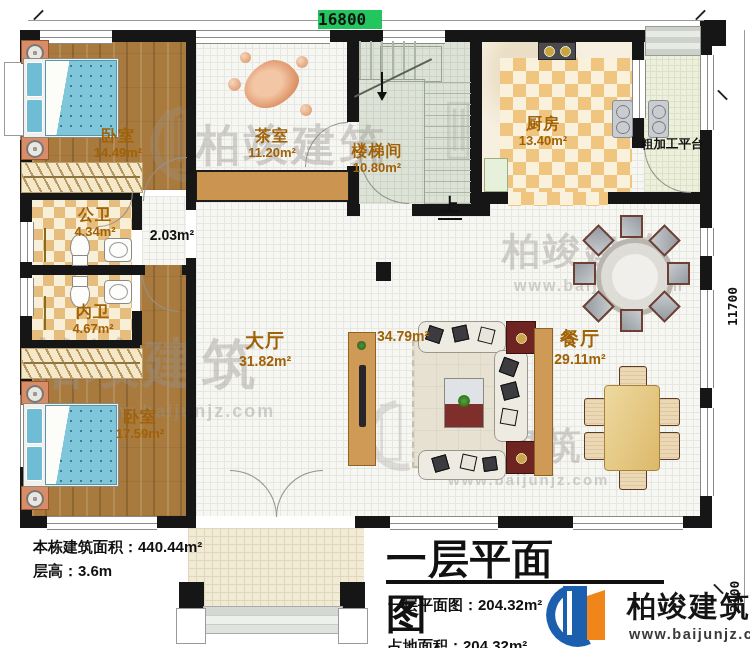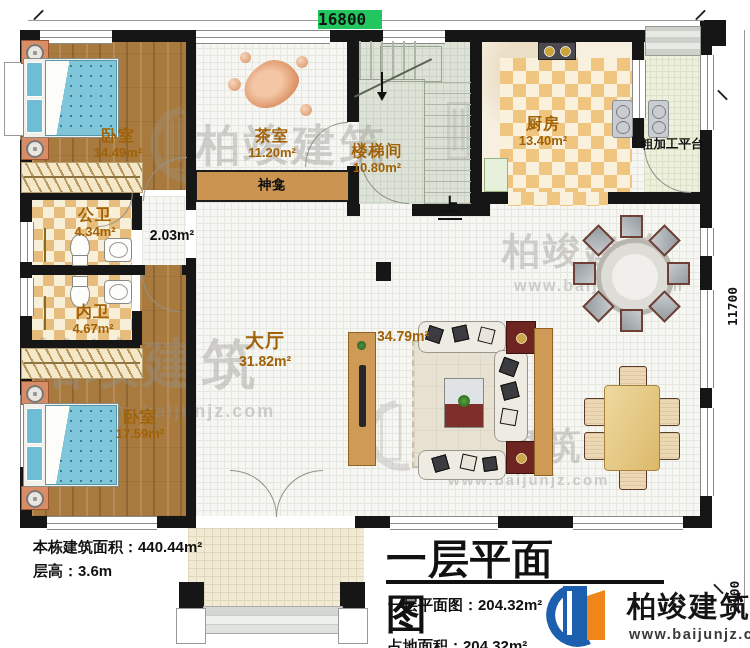--- a/index.html
+++ b/index.html
@@ -305,36 +305,39 @@
     </div>
   <div class="rlabel" style="left:327px;top:141px;width:100px;">
       <span class="nm">楼梯间</span>
       <span class="ar">10.80m²</span>
     </div>
   <div class="rlabel" style="left:493px;top:114px;width:100px;">
       <span class="nm">厨房</span>
       <span class="ar">13.40m²</span>
     </div>
   <div class="smalltxt abs" style="left:641px;top:136px;width:72px;">粗加工平台</div>
-  <div class="smalltxt abs" style="left:196px;top:176px;width:151px;text-align:center;font-size:13.5px;">神龛</div>
   <div class="smalltxt abs" style="left:132px;top:227px;width:80px;text-align:center;font-size:14px;">2.03m²</div>
   <div class="rlabel" style="left:45px;top:205px;width:100px;">
       <span class="nm">公卫</span>
       <span class="ar">4.34m²</span>
     </div>
   <div class="rlabel" style="left:43px;top:302px;width:100px;">
       <span class="nm">内卫</span>
       <span class="ar">4.67m²</span>
     </div>
   <div class="rlabel big" style="left:215px;top:330px;width:100px;">
       <span class="nm">大厅</span>
       <span class="ar">31.82m²</span>
     </div>
   <div class="rlabel big" style="left:353px;top:328px;width:100px;">
       <span class="ar">34.79m²</span>
+    </div>
+  <div class="rlabel big" style="left:530px;top:328px;width:100px;">
+      <span class="nm">餐厅</span>
+      <span class="ar">29.11m²</span>
     </div>
   <div class="rlabel" style="left:90px;top:407px;width:100px;">
       <span class="nm">卧室</span>
       <span class="ar">17.59m²</span>
     </div>
 
   <div class="dimline-h" style="left:28px;top:20px;width:676px;"></div>
   <div class="dimtext" style="left:318px;top:10px;width:64px;">16800</div>
   <div class="dimline-v" style="left:744px;top:30px;height:498px;"></div>
   <div class="vtext abs" style="left:725px;top:262px;height:64px;">11700</div>

